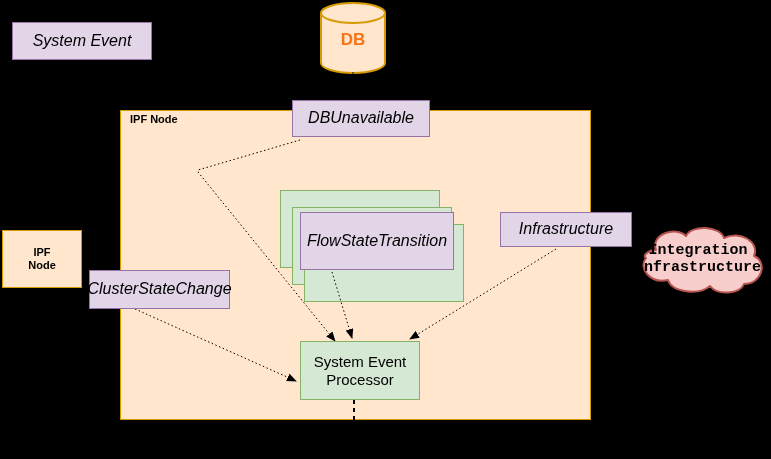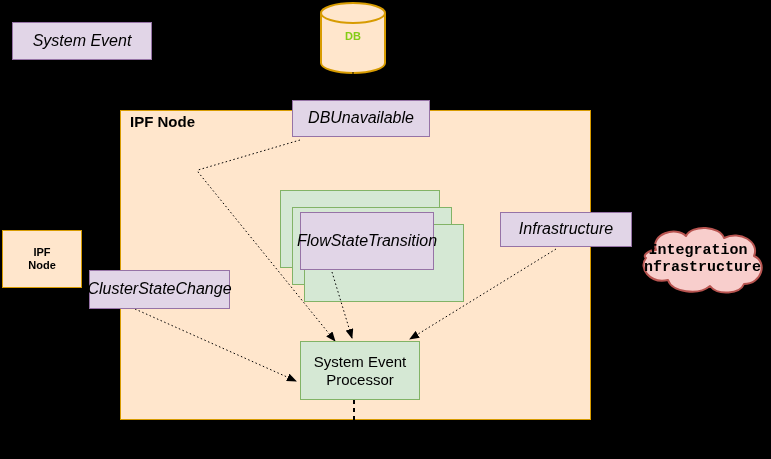--- a/index.html
+++ b/index.html
@@ -45,31 +45,31 @@
   }
   .container-box {
     position: absolute;
     box-sizing: border-box;
     background: #ffe6cc;
     border: 1px solid #d79b00;
   }
   .container-title {
     position: absolute;
     font-weight: bold;
-    font-size: 15px;
+    font-size: 11px;
     color: #000000;
     white-space: nowrap;
   }
   .cyl-label {
     position: absolute;
     width: 100%;
     text-align: center;
     font-weight: bold;
-    font-size: 11px;
-    color: #84cc16;
+    font-size: 17px;
+    color: #f97316;
   }
   .cloud-label {
     position: absolute;
     width: 100%;
     text-align: center;
     font-weight: bold;
     font-size: 15px;
     color: #000000;
     line-height: 1.15;
     z-index: 3;
@@ -107,21 +107,21 @@
     <span>IPF</span>
     <span>Node</span>
   </div>
 
   <div class="node purple" style="left:89px; top:270px; width:141px; height:39px; z-index:5;">ClusterStateChange</div>
 
   <div class="node green" style="left:280px; top:190px; width:160px; height:78px;"></div>
   <div class="node green" style="left:292px; top:207px; width:160px; height:78px;"></div>
   <div class="node green" style="left:304px; top:224px; width:160px; height:78px;"></div>
 
-  <div class="node purple" style="left:300px; top:212px; width:134px; height:58px; z-index:6;">FlowStateTransition</div>
+  <div class="node purple" style="left:300px; top:212px; width:154px; height:58px; z-index:6;">FlowStateTransition</div>
 
   <div class="node purple" style="left:500px; top:212px; width:132px; height:35px; z-index:5;">Infrastructure</div>
 
   <div style="position:absolute; left:628px; top:226px; width:140px; height:68px;">
     <svg width="140" height="68" viewBox="0 0 140 68">
       <path d="M28,24
                C22,8 48,0 58,10
                C64,-2 92,0 96,12
                C112,4 132,16 126,30
                C140,36 134,58 116,58

